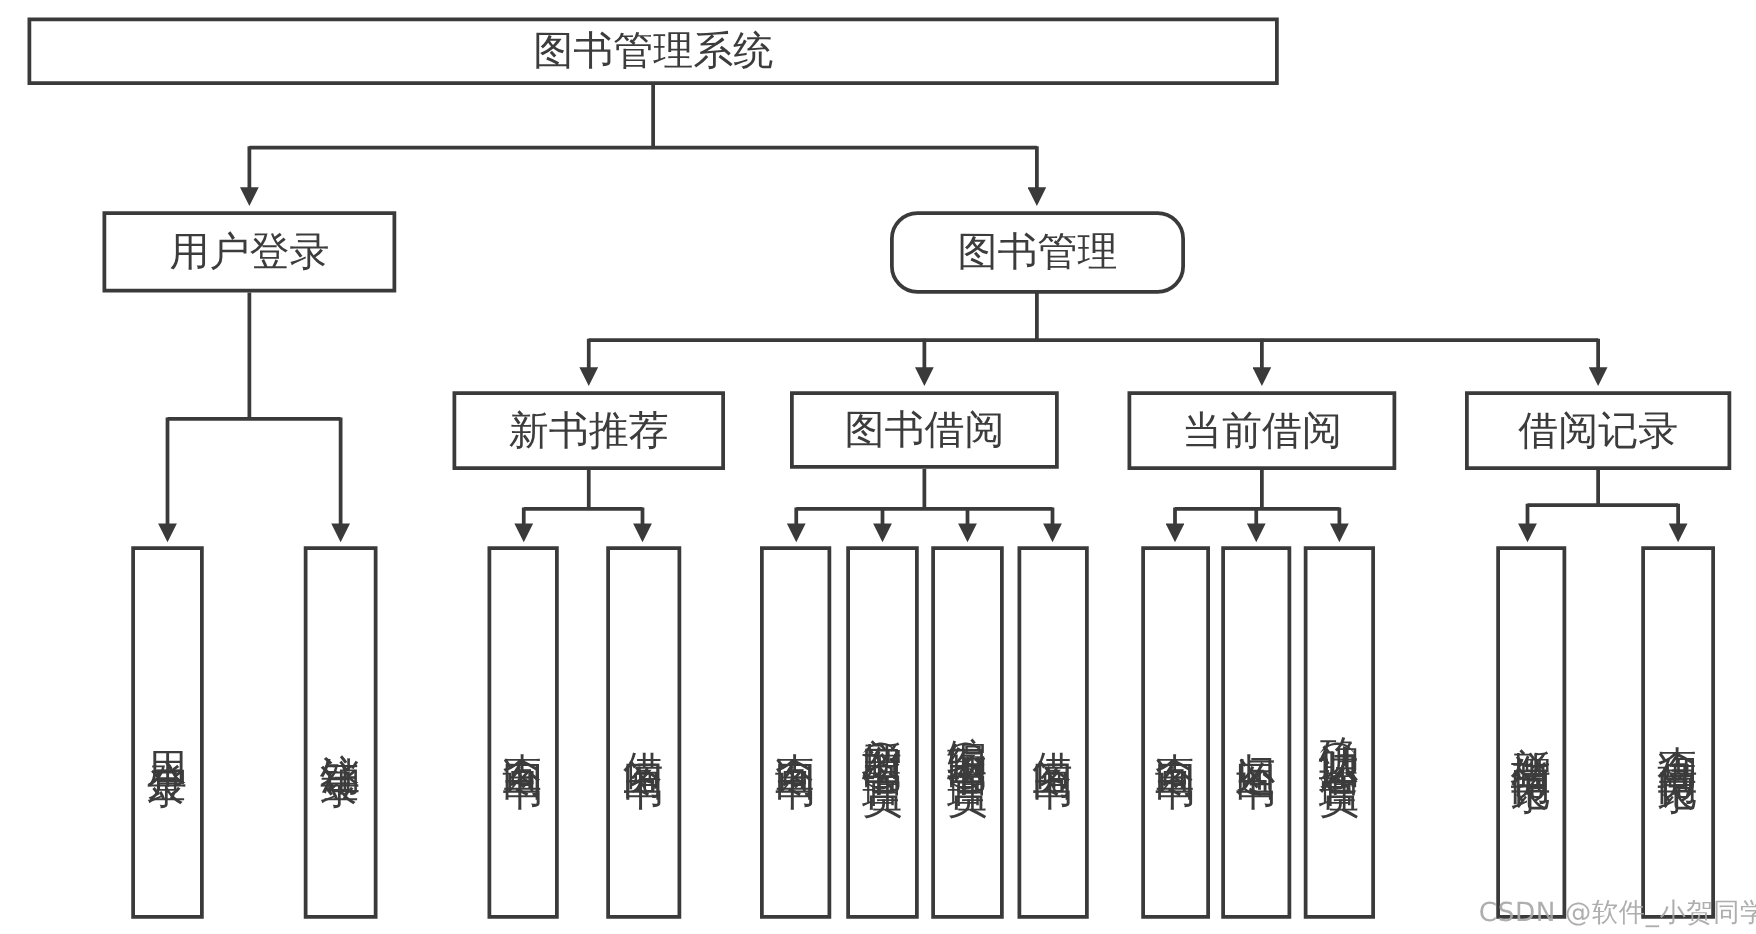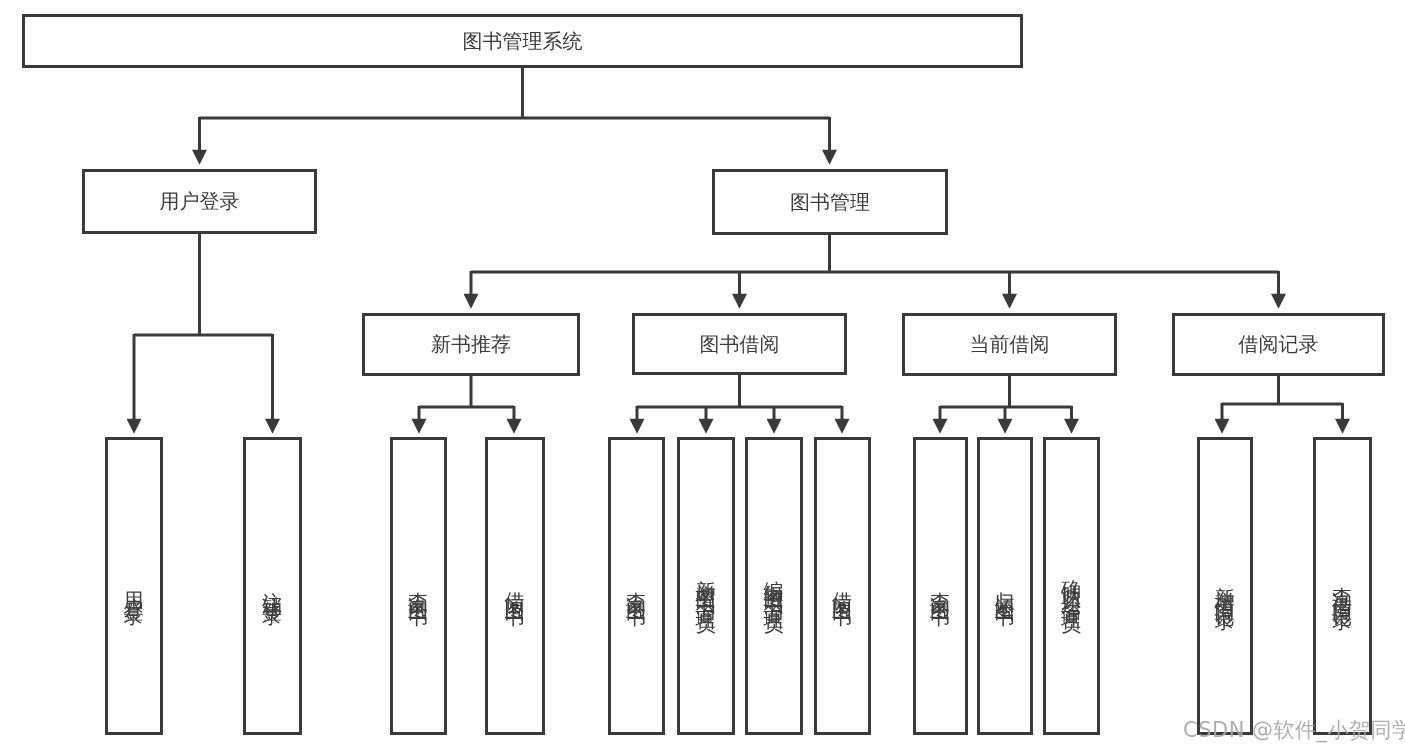--- a/index.html
+++ b/index.html
@@ -23,21 +23,21 @@
   }
   .node {
     position: absolute;
     box-sizing: border-box;
     border: 3px solid #3a3a3a;
     background: #ffffff;
     display: flex;
     align-items: center;
     justify-content: center;
     color: #3c3c3c;
-    font-size: 20px;
+    font-size: 32px;
     z-index: 1;
   }
   .node .lbl {
     white-space: nowrap;
   }
   .leaf .lbl {
     writing-mode: vertical-rl;
     text-orientation: mixed;
     letter-spacing: 5px;
     white-space: normal;
@@ -110,21 +110,21 @@
     </g>
   </svg>
 
   <div class="node" style="left:22px; top:14px; width:1001px; height:54px;">
     <span class="lbl">图书管理系统</span>
   </div>
 
   <div class="node" style="left:82px; top:169px; width:235px; height:65px;">
     <span class="lbl">用户登录</span>
   </div>
-  <div class="node" style="left:712px; top:169px; width:236px; height:66px;">
+  <div class="node" style="left:712px; top:169px; width:236px; height:66px;border-radius:22px;">
     <span class="lbl">图书管理</span>
   </div>
 
   <div class="node" style="left:632px; top:313px; width:215px; height:62px;">
     <span class="lbl">图书借阅</span>
   </div>
   <div class="node" style="left:362px; top:313px; width:218px; height:63px;">
     <span class="lbl">新书推荐</span>
   </div>
   <div class="node" style="left:1172px; top:313px; width:213px; height:63px;">

